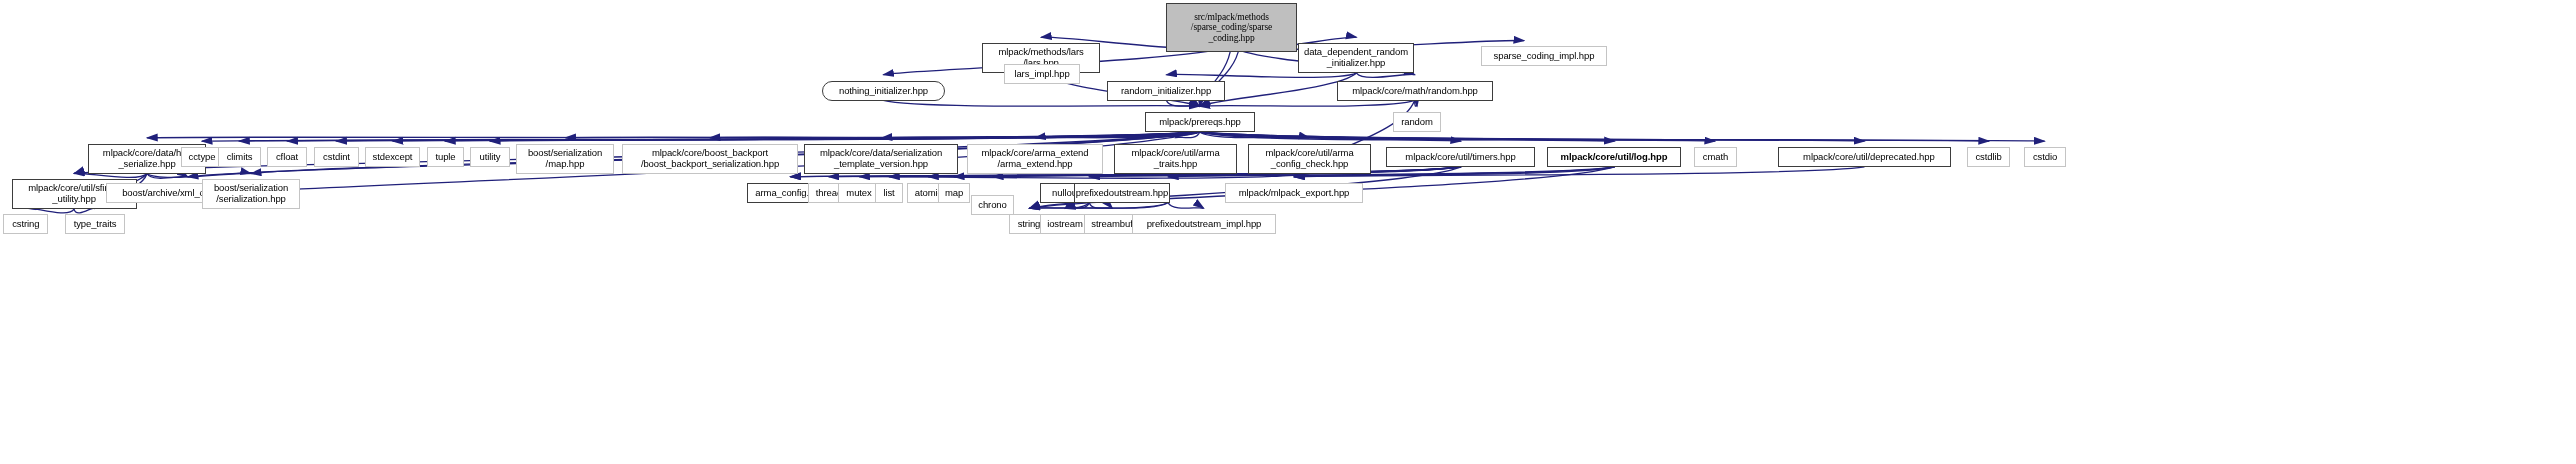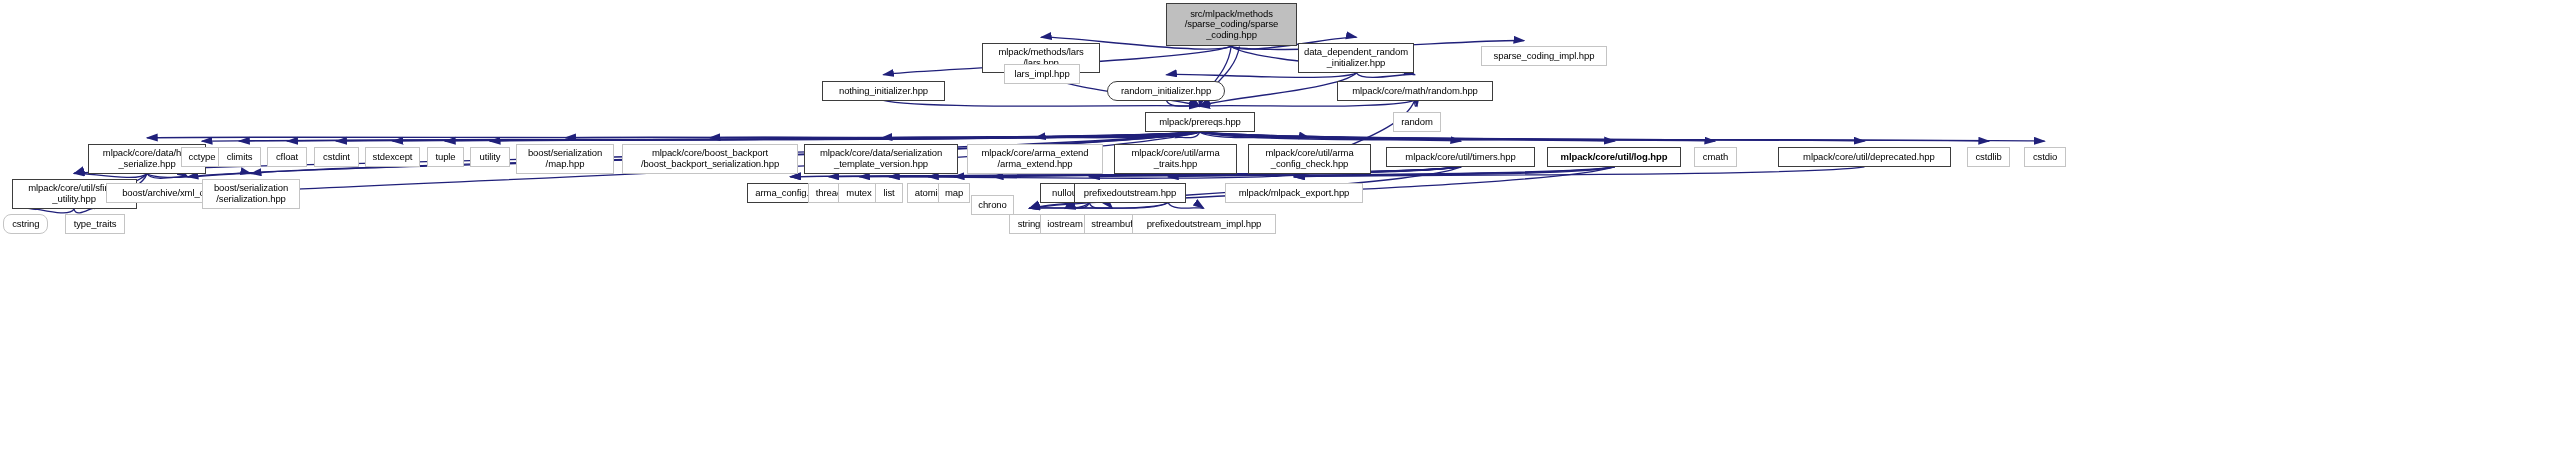--- a/index.html
+++ b/index.html
@@ -122,31 +122,31 @@
         <path d="M1312,244 C1303.36,256 1247.2,248 1240,251"></path>
         <path d="M1312,244 C1308.52,256 1285.9,248 1283,251"></path>
         <path d="M1312,244 C1315.36,256 1337.2,248 1340,251"></path>
         <path d="M1407,244 C1386.96,256 1256.7,248 1240,251"></path>
         <path d="M1407,244 C1392.12,256 1295.4,248 1283,251"></path>
         <path d="M1407,244 C1412.16,256 1445.7,248 1450,251"></path>
         <path d="M2246,201 C2163.56,213 1627.7,210 1559,213"></path>
       </g>
   </svg>
   <div id="node-layer">
-      <div class="node root" style="left: 1166px; top: 3.3px; width: 131px; height: 43px;">src/mlpack/methods
+      <div class="node root" style="left: 1166px; top: 3.3px; width: 131px; height: 49px; font-family: Liberation Serif, serif;">src/mlpack/methods
 /sparse_coding/sparse
 _coding.hpp</div>
       <div class="node strong" style="left: 982px; top: 43px; width: 118px; height: 30px;">mlpack/methods/lars
 /lars.hpp</div>
       <div class="node strong" style="left: 1298px; top: 43px; width: 116px; height: 30px;">data_dependent_random
 _initializer.hpp</div>
       <div class="node weak" style="left: 1461px; top: 46px; width: 126px; height: 20px; margin-left: 20px;">sparse_coding_impl.hpp</div>
-      <div class="node strong" style="left: 822px; top: 81px; width: 123px; height: 20px;">nothing_initializer.hpp</div>
+      <div class="node strong" style="left: 822px; top: 81px; width: 123px; height: 20px; border-radius: 10px;">nothing_initializer.hpp</div>
       <div class="node weak" style="left: 1004px; top: 64px; width: 76px; height: 20px;">lars_impl.hpp</div>
-      <div class="node strong" style="left: 1107px; top: 81px; width: 118px; height: 20px; border-radius: 10px;">random_initializer.hpp</div>
+      <div class="node strong" style="left: 1107px; top: 81px; width: 118px; height: 20px;">random_initializer.hpp</div>
       <div class="node strong" style="left: 1337px; top: 81px; width: 156px; height: 20px;">mlpack/core/math/random.hpp</div>
       <div class="node strong" style="left: 1145px; top: 112px; width: 110px; height: 20px;">mlpack/prereqs.hpp</div>
       <div class="node weak" style="left: 1393px; top: 112px; width: 48px; height: 20px;">random</div>
       <div class="node strong" style="left: 88px; top: 144px; width: 118px; height: 30px;">mlpack/core/data/has
 _serialize.hpp</div>
       <div class="node weak" style="left: 181px; top: 147px; width: 42px; height: 20px;">cctype</div>
       <div class="node weak" style="left: 218px; top: 147px; width: 43px; height: 20px;">climits</div>
       <div class="node weak" style="left: 267px; top: 147px; width: 40px; height: 20px;">cfloat</div>
       <div class="node weak" style="left: 314px; top: 147px; width: 45px; height: 20px;">cstdint</div>
       <div class="node weak" style="left: 365px; top: 147px; width: 55px; height: 20px;">stdexcept</div>
@@ -176,23 +176,23 @@
       <div class="node weak" style="left: 202px; top: 179px; width: 98px; height: 30px;">boost/serialization
 /serialization.hpp</div>
       <div class="node strong" style="left: 747px; top: 183px; width: 86px; height: 20px;">arma_config.hpp</div>
       <div class="node weak" style="left: 808px; top: 183px; width: 42px; height: 20px;">thread</div>
       <div class="node weak" style="left: 838px; top: 183px; width: 42px; height: 20px;">mutex</div>
       <div class="node weak" style="left: 875px; top: 183px; width: 28px; height: 20px;">list</div>
       <div class="node weak" style="left: 907px; top: 183px; width: 43px; height: 20px;">atomic</div>
       <div class="node weak" style="left: 938px; top: 183px; width: 32px; height: 20px;">map</div>
       <div class="node weak" style="left: 971px; top: 183px; width: 43px; height: 20px; margin-top: 12px;">chrono</div>
       <div class="node strong" style="left: 1040px; top: 183px; width: 98px; height: 20px;">nulloutstream.hpp</div>
-      <div class="node strong" style="left: 1074px; top: 183px; width: 112px; height: 20px;">prefixedoutstream.hpp</div>
+      <div class="node strong" style="left: 1074px; top: 183px; width: 96px; height: 20px;">prefixedoutstream.hpp</div>
       <div class="node weak" style="left: 1225px; top: 183px; width: 138px; height: 20px;">mlpack/mlpack_export.hpp</div>
-      <div class="node weak" style="left: 3.3px; top: 214px; width: 45px; height: 20px; border-radius: 8px;">cstring</div>
+      <div class="node weak" style="left: 3.3px; top: 214px; width: 45px; height: 20px;">cstring</div>
       <div class="node weak" style="left: 65px; top: 214px; width: 60px; height: 20px;">type_traits</div>
       <div class="node weak" style="left: 1009px; top: 214px; width: 40px; height: 20px;">string</div>
       <div class="node weak" style="left: 1040px; top: 214px; width: 50px; height: 20px;">iostream</div>
       <div class="node weak" style="left: 1084px; top: 214px; width: 56px; height: 20px;">streambuf</div>
       <div class="node weak" style="left: 1132px; top: 214px; width: 144px; height: 20px;">prefixedoutstream_impl.hpp</div>
     </div>
 </div>
 
 
 </body></html>

